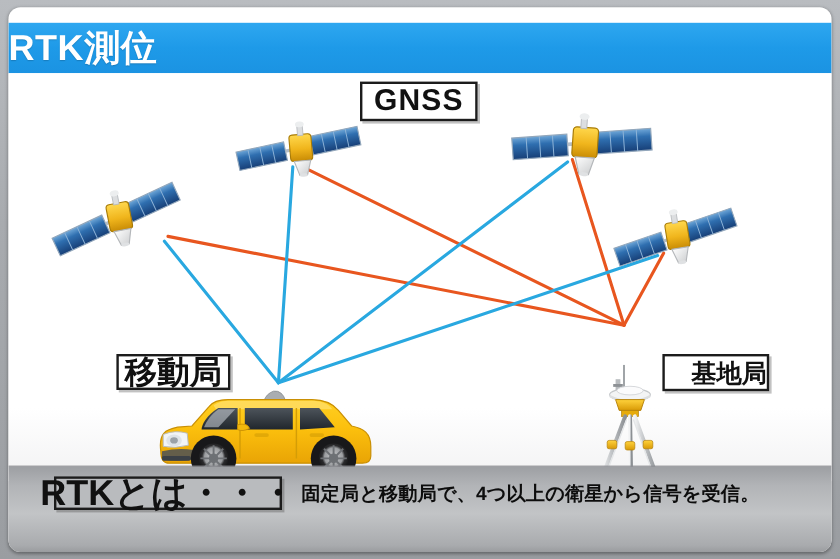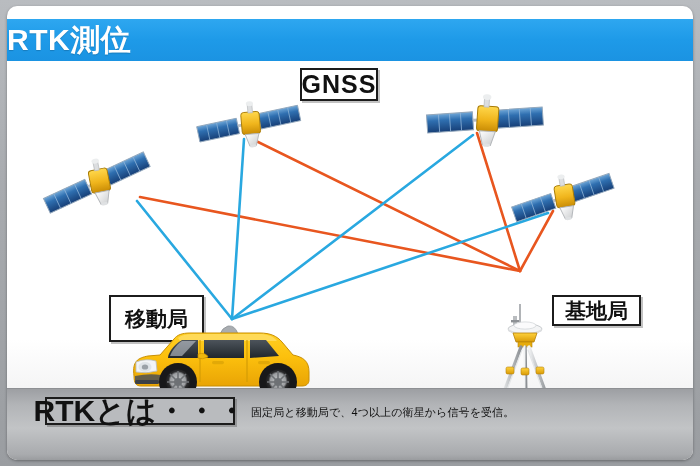--- a/index.html
+++ b/index.html
@@ -79,34 +79,34 @@
     color: #111111;
     font-weight: bold;
     display: flex;
     align-items: center;
     justify-content: center;
     box-sizing: border-box;
     white-space: nowrap;
   }
   #label-gnss {
     left: 293px; top: 7px;
-    width: 78px; height: 33px;
+    width: 98px; height: 33px;
     font-size: 25px;
     letter-spacing: 1px;
   }
   #label-rover {
     left: 90px; top: 234px;
-    width: 95px; height: 47px;
-    font-size: 21px;
-    margin-left: 12px;
+    width: 95px; height: 30px;
+    font-size: 27px;
   }
   #label-base {
     left: 545px; top: 234px;
     width: 89px; height: 31px;
     font-size: 21px;
+    justify-content: flex-end;
   }
 
   
   .sat {
     position: absolute;
     width: 120px;
     height: 64px;
   }
   .sat svg { display: block; width: 120px; height: 64px; }
   #sat-1 { left: 182px; top: 32px; transform: rotate(-5deg) scale(.92); }
@@ -157,22 +157,22 @@
     font-weight: bold;
     color: #111;
     box-sizing: border-box;
     white-space: nowrap;
   }
   #desc {
     position: absolute;
     left: 244px; top: 13px;
     width: 430px;
     color: #0d0d0d;
-    font-size: 11px;
-    font-weight: normal;
+    font-size: 16px;
+    font-weight: bold;
     line-height: 21px;
     letter-spacing: .1px;
   }
   #desc div { white-space: nowrap; }
 </style>
 </head>
 <body>
 
 <div id="slide">
   <div id="panel">

